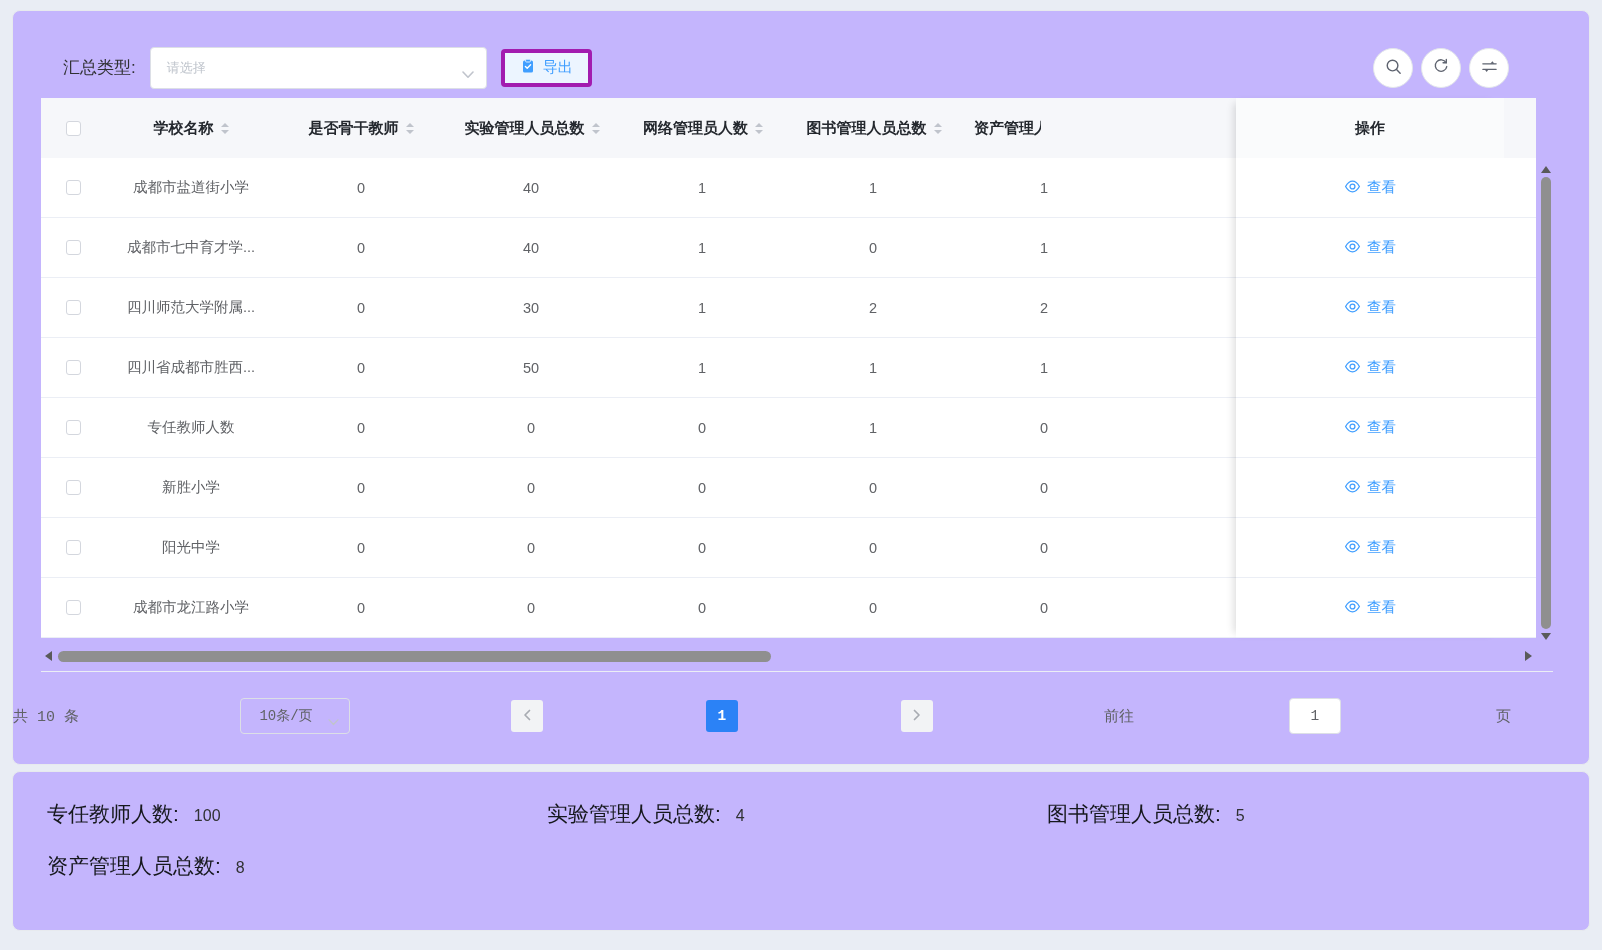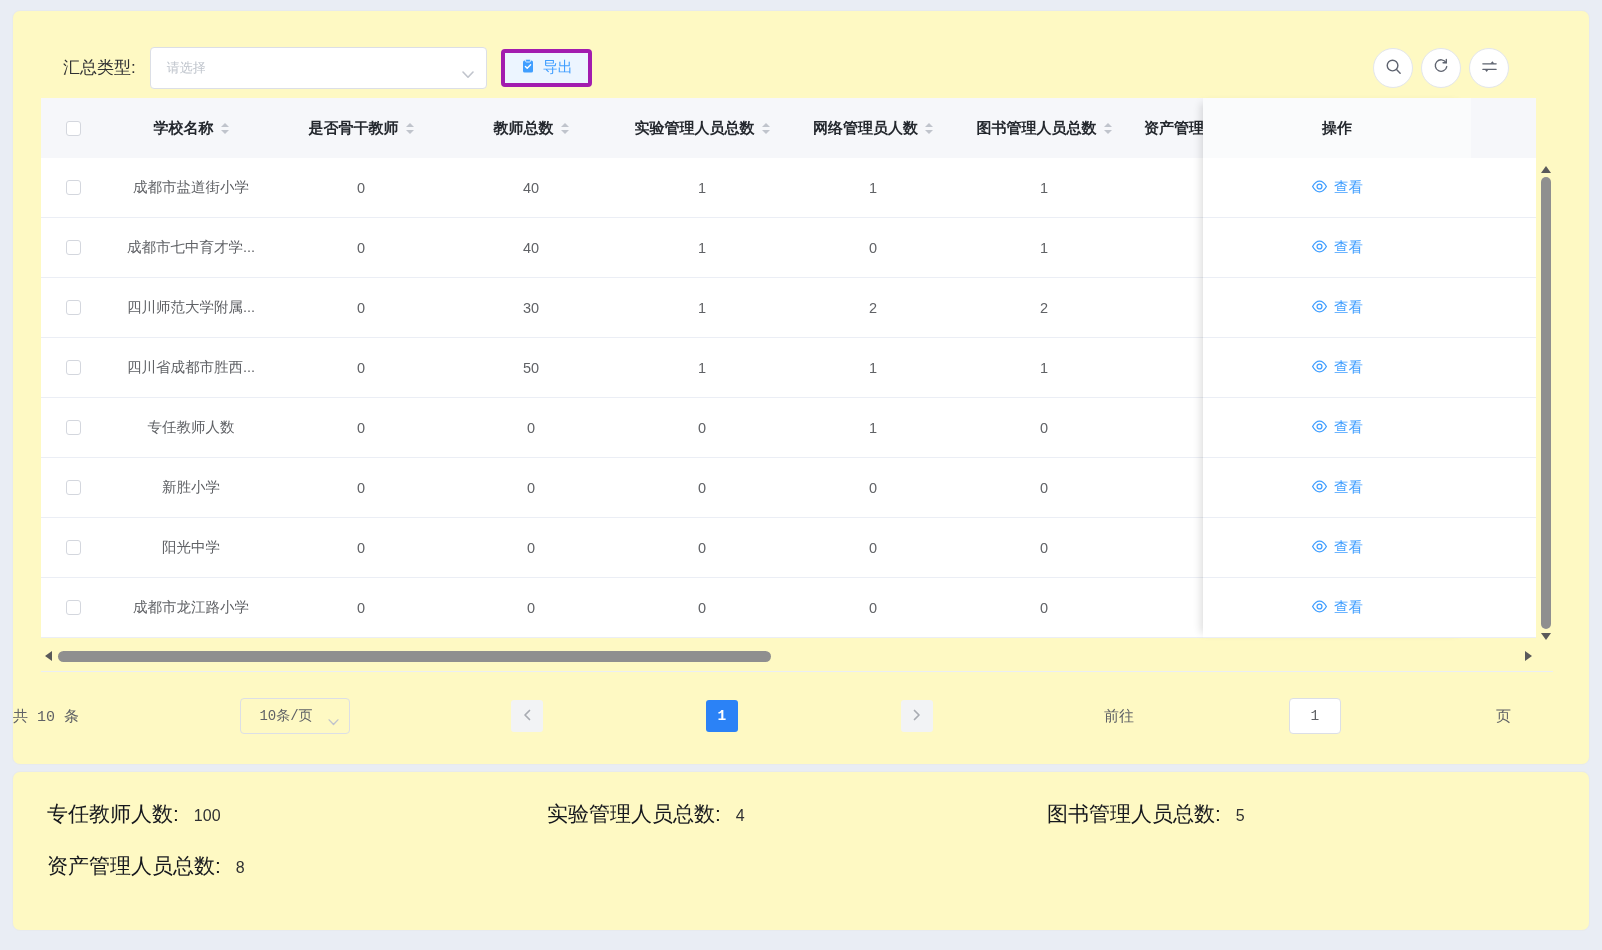--- a/index.html
+++ b/index.html
@@ -5,21 +5,21 @@
   * { margin:0; padding:0; box-sizing:border-box; }
   html,body { width:1602px; height:950px; }
   body {
     font-family:"Liberation Sans","DejaVu Sans",sans-serif;
     background:#e9edf4;
     color:#303133;
     overflow:hidden;
   }
   .page { padding:10px 12px; }
   .card {
-    background:#fef9c3;
+    background:#c4b5fd;
     border:1px solid #e7eaee;
     border-radius:8px;
   }
   .card-main { width:1578px; height:755px; }
   .card-summary { width:1578px; height:160px; margin-top:6px; padding:28px 0 0 22px; }
 
   
   .filter-bar {
     display:flex; align-items:center;
     padding:28px 80px 0 50px; height:85px;
@@ -73,21 +73,21 @@
     width:15px; height:15px; border:1px solid #d4d7de; border-radius:3px;
     background:#fff; display:inline-block; cursor:pointer;
   }
   .caret-wrap { display:inline-flex; flex-direction:column; margin-left:7px; }
   .caret { width:0; height:0; border:4.5px solid transparent; }
   .caret.up { border-bottom-color:#c0c4cc; border-top:none; margin-bottom:3px; }
   .caret.down { border-top-color:#c0c4cc; border-bottom:none; }
 
   
   .fixed-col {
-    position:absolute; top:0; left:1162px; width:268px; height:540px;
+    position:absolute; top:0; left:1195px; width:268px; height:540px;
     background:#fff; box-shadow:-7px 0 8px -5px rgba(0,0,0,0.14);
   }
   .fx-head {
     height:60px; background:#fafbfc;
     display:flex; align-items:center; justify-content:center;
     font-size:15px; font-weight:bold; color:#24282e;
   }
   .fx-cell {
     height:60px; border-bottom:1px solid #ebeef5;
     display:flex; align-items:center; justify-content:center;
@@ -229,27 +229,20 @@
                 <i class="caret down"></i>
               </span>
             </div>
           <div class="th c2">
               <span>是否骨干教师</span>
               <span class="caret-wrap">
                 <i class="caret up"></i>
                 <i class="caret down"></i>
               </span>
             </div>
-          <div class="th c3">
-              <span>教师总数</span>
-              <span class="caret-wrap">
-                <i class="caret up"></i>
-                <i class="caret down"></i>
-              </span>
-            </div>
           <div class="th c4">
               <span>实验管理人员总数</span>
               <span class="caret-wrap">
                 <i class="caret up"></i>
                 <i class="caret down"></i>
               </span>
             </div>
           <div class="th c5">
               <span>网络管理员人数</span>
               <span class="caret-wrap">

